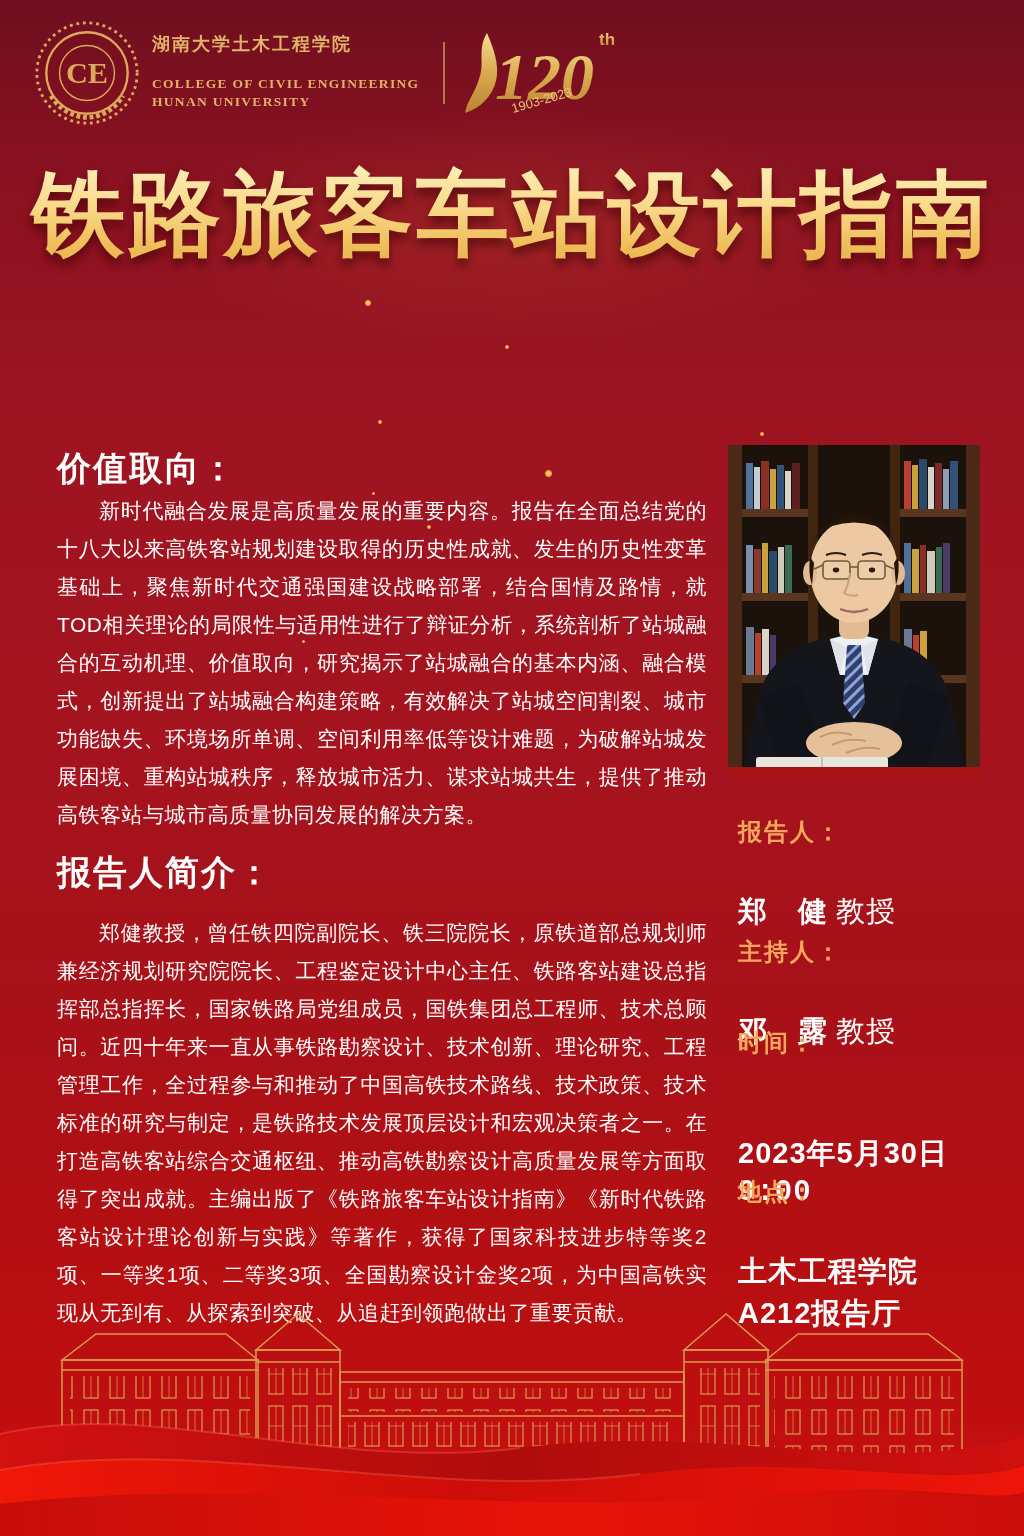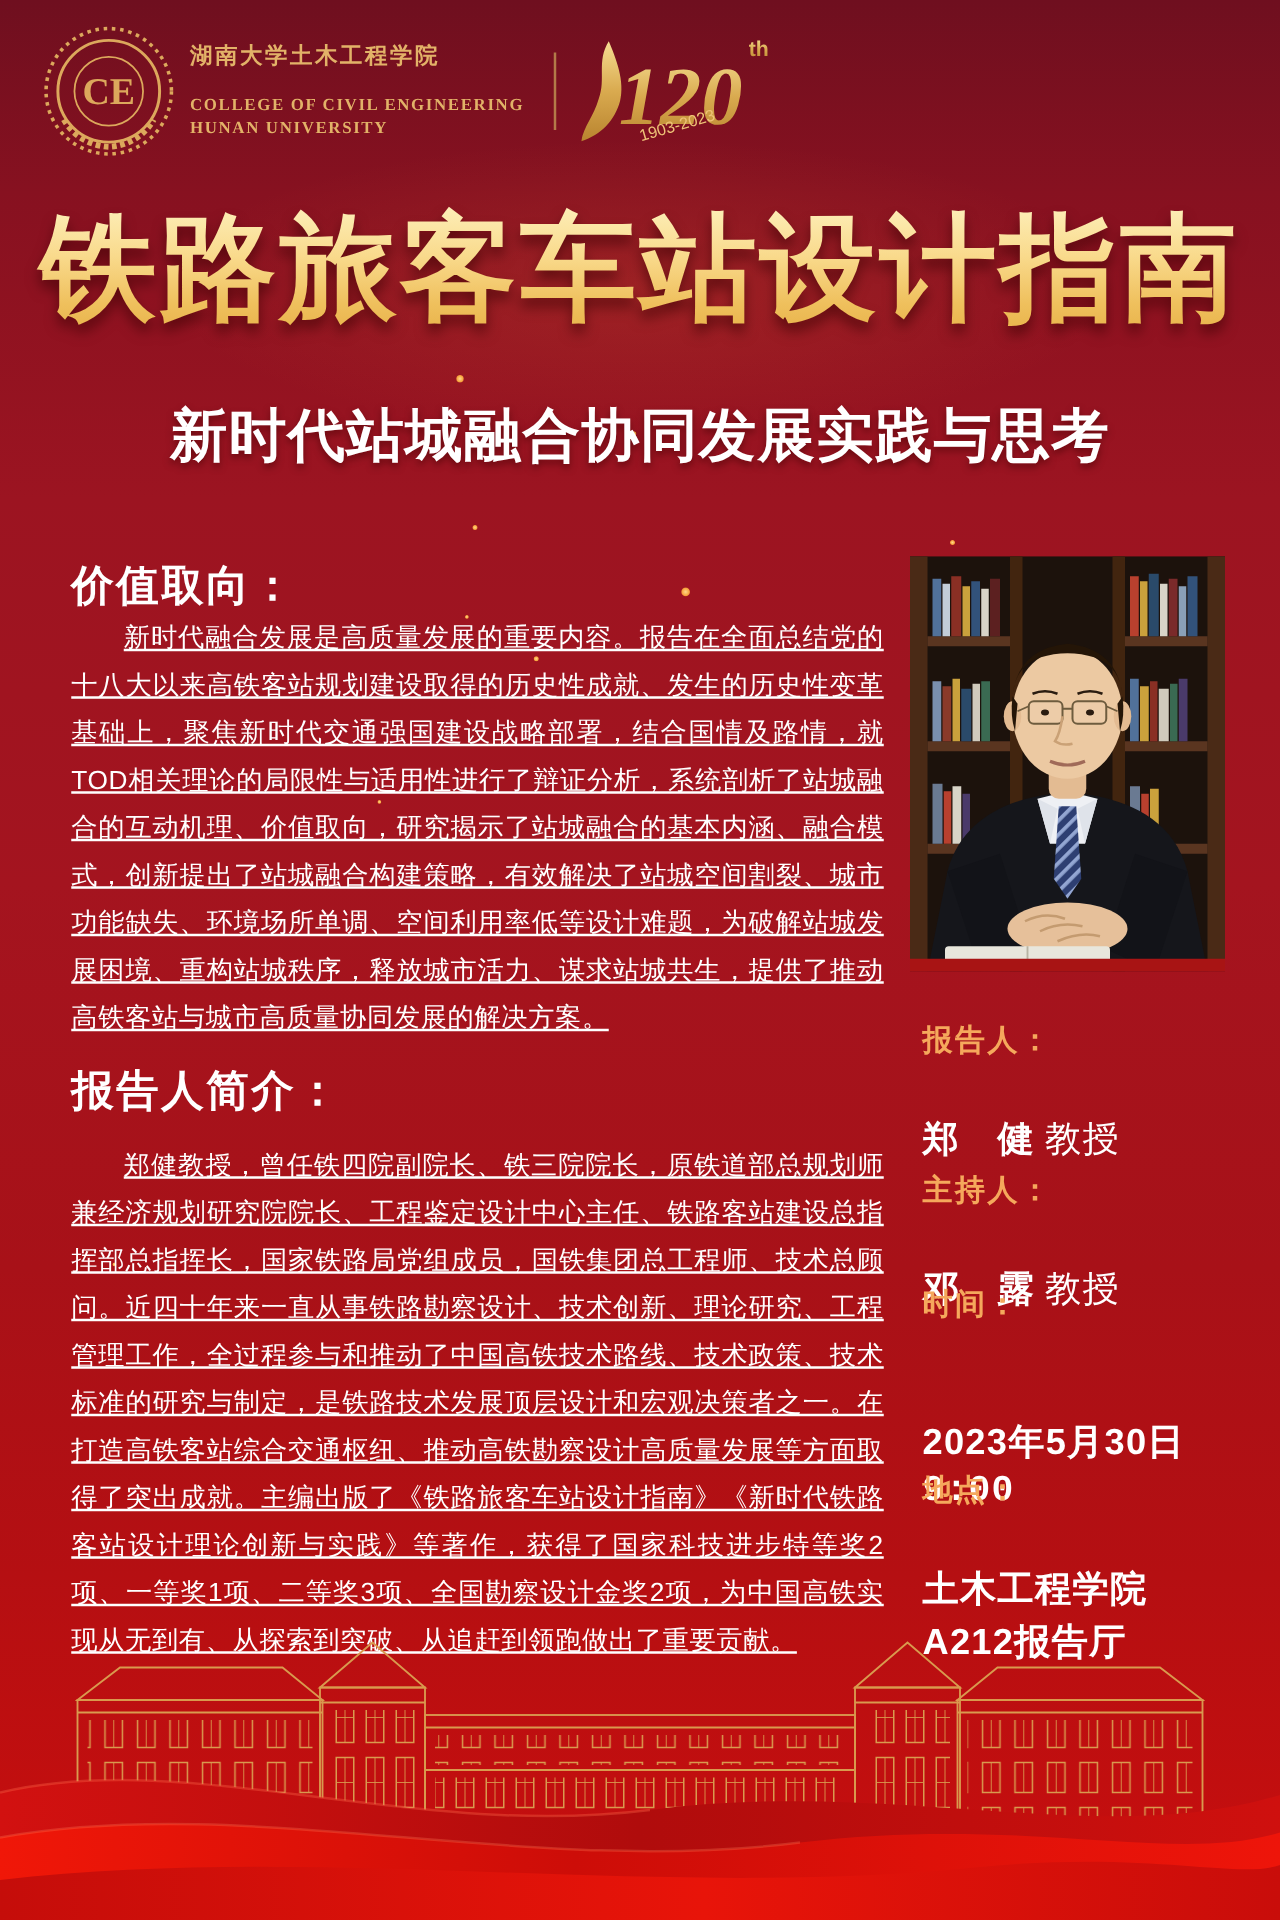--- a/index.html
+++ b/index.html
@@ -27,21 +27,21 @@
     filter:drop-shadow(0 7px 5px rgba(50,0,0,.55));
   }
   .subtitle{position:absolute;top:318px;left:0;width:100%;text-align:center;
     font-size:46px;font-weight:bold;color:#ffffff;letter-spacing:1px;white-space:nowrap;
     text-shadow:0 3px 6px rgba(60,0,0,.5);}
   
   .sec-heading{position:absolute;left:57px;font-size:34px;font-weight:bold;color:#ffffff;letter-spacing:2px;}
   .h-abstract{top:446px;}
   .h-bio{top:850px;}
   .body-para{position:absolute;left:57px;width:650px;color:#ffffff;
-    font-size:21px;line-height:38px;text-align:justify;text-indent:2em;letter-spacing:0.5px;text-decoration:underline;}
+    font-size:21px;line-height:38px;text-align:justify;text-indent:2em;letter-spacing:0.5px;}
   .p-abstract{top:492px;}
   .p-bio{top:914px;}
   
   .photo{position:absolute;left:728px;top:445px;width:252px;height:332px;display:block;}
   .r-label{position:absolute;left:738px;color:#f5a85c;font-size:24px;font-weight:bold;letter-spacing:2px;}
   .r-value{position:absolute;left:738px;color:#ffffff;font-size:29px;font-weight:bold;letter-spacing:1px;white-space:nowrap;margin-top:42px;}
   .r-value .title-suffix{font-weight:normal;margin-left:8px;}
   .lab-speaker{top:816px;} .val-speaker{top:850px;}
   .lab-host{top:936px;}    .val-host{top:970px;}
   .lab-time{top:1027px;}   .val-date{top:1092px;} .val-clock{top:1134px;font-family:Liberation Mono, monospace;}
@@ -95,21 +95,20 @@
         </linearGradient>
       </defs>
       <path d="M22,12 C12,28 20,42 14,58 C10,72 2,80 0,92 C16,87 27,75 31,60 C35,44 28,26 22,12 Z" fill="url(#goldg)"></path>
       <text x="30" y="78" font-size="66" font-weight="bold" font-style="italic" fill="url(#goldg)" font-family="Liberation Serif, serif">120</text>
       <text x="134" y="24" font-size="17" font-weight="bold" fill="url(#goldg)">th</text>
       <text x="48" y="92" font-size="13" fill="#eec277" transform="rotate(-16 48 92)">1903-2023</text>
     </svg>
   </div>
 
   <div class="main-title">铁路旅客车站设计指南</div>
-  <div class="subtitle">新时代站城融合协同发展实践与思考</div>
 
   <div class="sec-heading h-abstract">价值取向：</div>
   <div class="body-para p-abstract">新时代融合发展是高质量发展的重要内容。报告在全面总结党的十八大以来高铁客站规划建设取得的历史性成就、发生的历史性变革基础上，聚焦新时代交通强国建设战略部署，结合国情及路情，就TOD相关理论的局限性与适用性进行了辩证分析，系统剖析了站城融合的互动机理、价值取向，研究揭示了站城融合的基本内涵、融合模式，创新提出了站城融合构建策略，有效解决了站城空间割裂、城市功能缺失、环境场所单调、空间利用率低等设计难题，为破解站城发展困境、重构站城秩序，释放城市活力、谋求站城共生，提供了推动高铁客站与城市高质量协同发展的解决方案。</div>
 
   <div class="sec-heading h-bio">报告人简介：</div>
   <div class="body-para p-bio">郑健教授，曾任铁四院副院长、铁三院院长，原铁道部总规划师兼经济规划研究院院长、工程鉴定设计中心主任、铁路客站建设总指挥部总指挥长，国家铁路局党组成员，国铁集团总工程师、技术总顾问。近四十年来一直从事铁路勘察设计、技术创新、理论研究、工程管理工作，全过程参与和推动了中国高铁技术路线、技术政策、技术标准的研究与制定，是铁路技术发展顶层设计和宏观决策者之一。在打造高铁客站综合交通枢纽、推动高铁勘察设计高质量发展等方面取得了突出成就。主编出版了《铁路旅客车站设计指南》《新时代铁路客站设计理论创新与实践》等著作，获得了国家科技进步特等奖2项、一等奖1项、二等奖3项、全国勘察设计金奖2项，为中国高铁实现从无到有、从探索到突破、从追赶到领跑做出了重要贡献。</div>
 
   <svg class="photo" viewBox="0 0 252 332">
     <rect width="252" height="332" fill="#1c120c"></rect>
 

